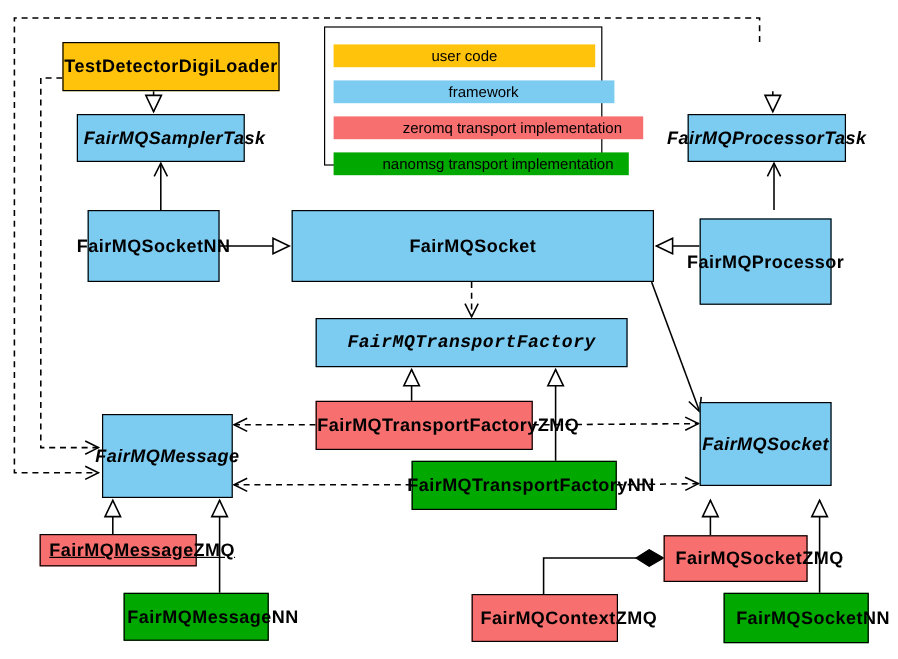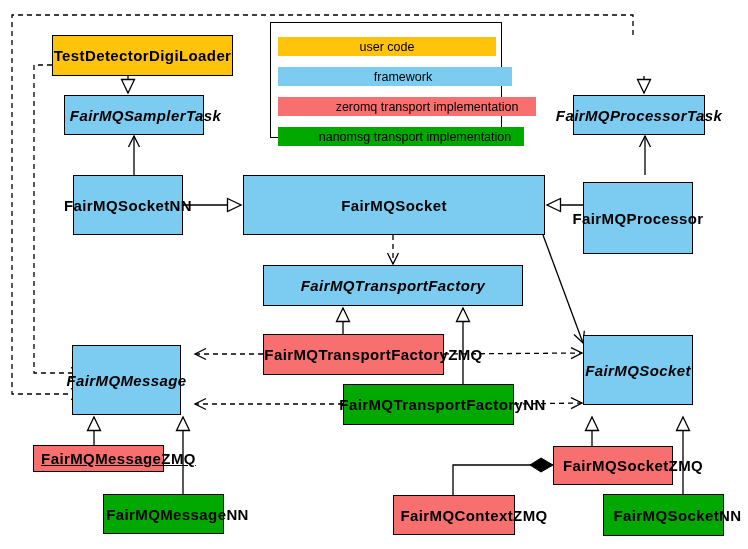--- a/index.html
+++ b/index.html
@@ -93,27 +93,27 @@
   <div class="node abstract fill-framework" style="left:64px;top:95px;width:140px;height:40px;padding-left:23px;">FairMQSamplerTask</div>
 
   <div class="node abstract fill-framework" style="left:573px;top:95px;width:132px;height:40px;">FairMQProcessorTask</div>
 
   <div class="node fill-framework" style="left:73px;top:175px;width:110px;height:60px;">FairMQSocketNN</div>
 
   <div class="node fill-framework" style="left:243px;top:175px;width:302px;height:60px;">FairMQSocket</div>
 
   <div class="node fill-framework" style="left:583px;top:182px;width:110px;height:72px;">FairMQProcessor</div>
 
-  <div class="node abstract fill-framework" style="left:263px;top:265px;width:260px;height:41px;">FairMQTransportFactory</div>
+  <div class="node abstract fill-framework" style="left:263px;top:265px;width:260px;height:41px;font-family:Liberation Mono, monospace;">FairMQTransportFactory</div>
 
   <div class="node fill-zeromq" style="left:263px;top:334px;width:181px;height:41px;">FairMQTransportFactoryZMQ</div>
 
   <div class="node fill-nanomsg" style="left:343px;top:384px;width:171px;height:41px;">FairMQTransportFactoryNN</div>
 
-  <div class="node abstract fill-framework" style="left:72px;top:345px;width:109px;height:70px;">FairMQMessage</div>
+  <div class="node abstract fill-framework" style="left:85px;top:345px;width:109px;height:70px;">FairMQMessage</div>
 
   <div class="node abstract fill-framework" style="left:583px;top:335px;width:110px;height:70px;">FairMQSocket</div>
 
   <div class="node fill-zeromq" style="left:33px;top:445px;width:131px;height:27px;text-decoration:underline;">FairMQMessageZMQ</div>
 
   <div class="node fill-nanomsg" style="left:103px;top:494px;width:121px;height:40px;">FairMQMessageNN</div>
 
   <div class="node fill-zeromq" style="left:553px;top:446px;width:120px;height:39px;">FairMQSocketZMQ</div>
 
   <div class="node fill-nanomsg" style="left:603px;top:494px;width:121px;height:42px;">FairMQSocketNN</div>

